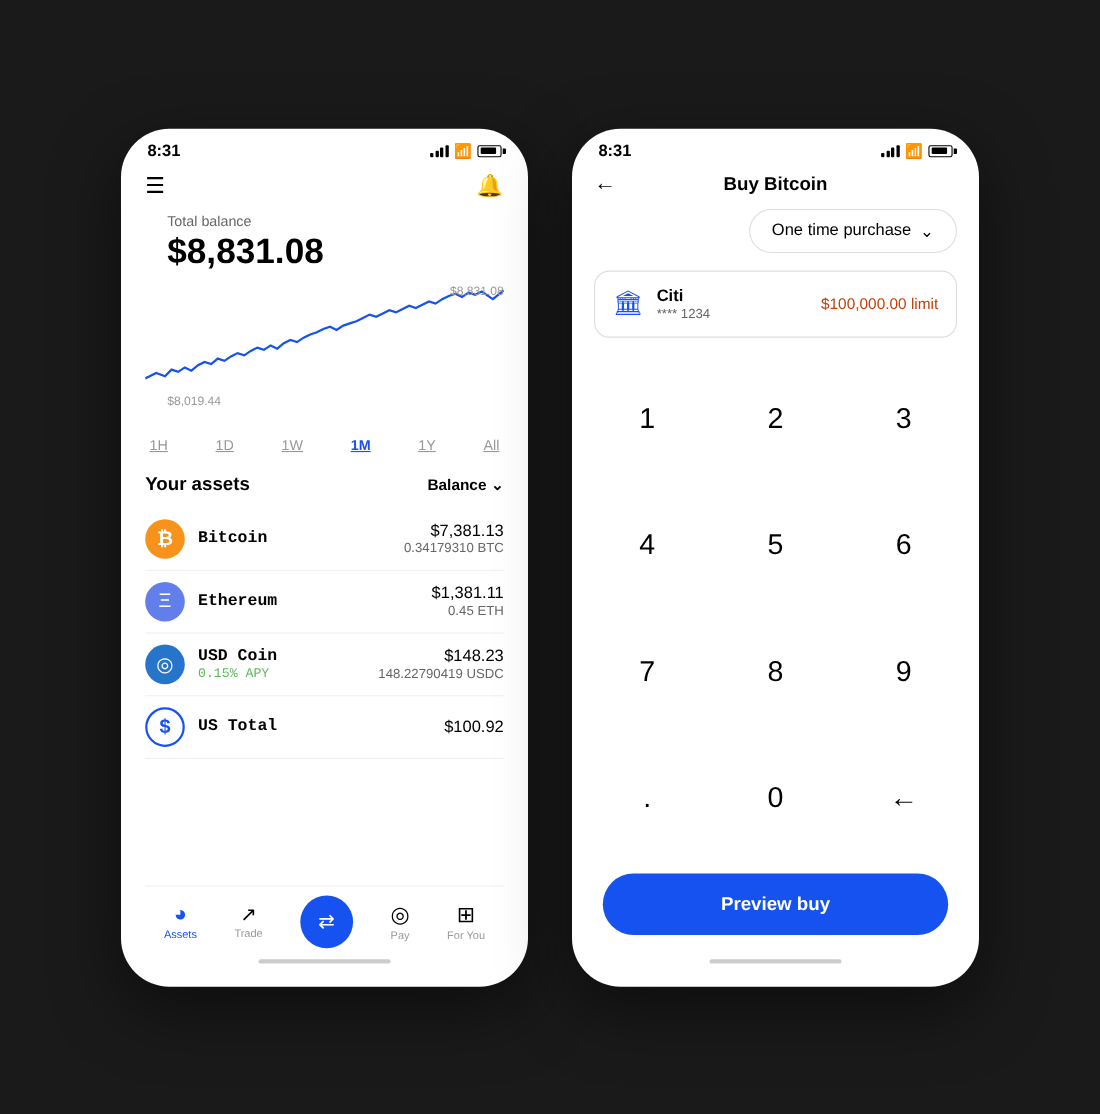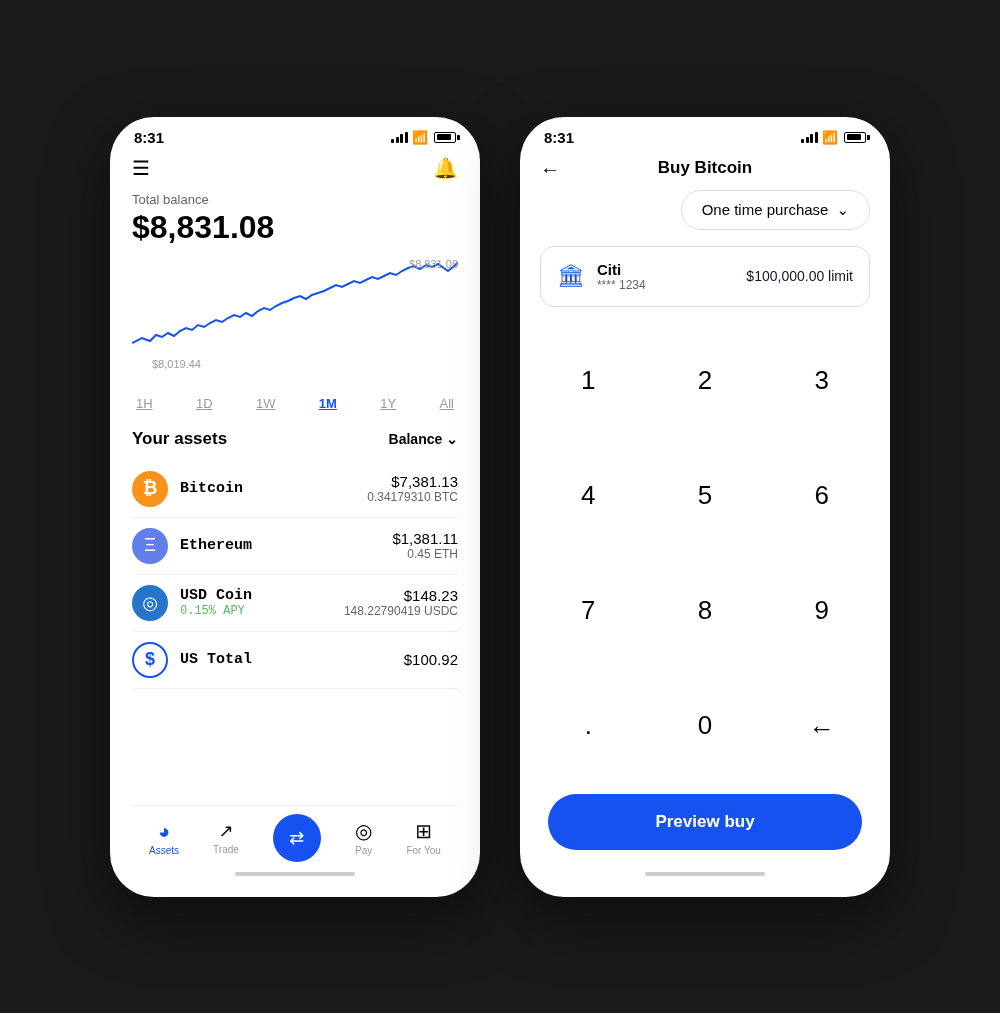--- a/index.html
+++ b/index.html
@@ -81,21 +81,21 @@
 
     .top-nav {
       display: flex;
       justify-content: space-between;
       align-items: center;
       padding: 6px 0 12px;
     }
     .hamburger { font-size: 20px; cursor: pointer; }
     .bell-icon { font-size: 20px; cursor: pointer; }
 
-    .balance-section { margin-bottom: 8px; }
+    .balance-section { margin-bottom: 8px; margin-left: 20px; }
     .balance-label { font-size: 13px; color: #666; margin-bottom: 2px; }
     .balance-amount { font-size: 32px; font-weight: 700; color: #000; }
 
     
     .chart-container {
       position: relative;
       height: 130px;
       margin: 4px 0 6px;
     }
     .chart-label-high {
@@ -297,21 +297,21 @@
       align-items: center;
       gap: 12px;
     }
     .bank-icon {
       font-size: 22px;
       color: #1652f0;
     }
     .bank-info { flex: 1; }
     .bank-name { font-size: 15px; font-weight: 600; }
     .bank-number { font-size: 12px; color: #666; }
-    .bank-limit { font-size: 14px; color: #0f172a; font-weight: 500; text-align: center; }
+    .bank-limit { font-size: 14px; color: #c2410c; font-weight: 500; text-align: center; }
 
     
     .numpad {
       flex: 1;
       padding: 0 10px;
       display: grid;
       grid-template-columns: repeat(3, 1fr);
       grid-template-rows: repeat(4, 1fr);
       gap: 0;
     }

